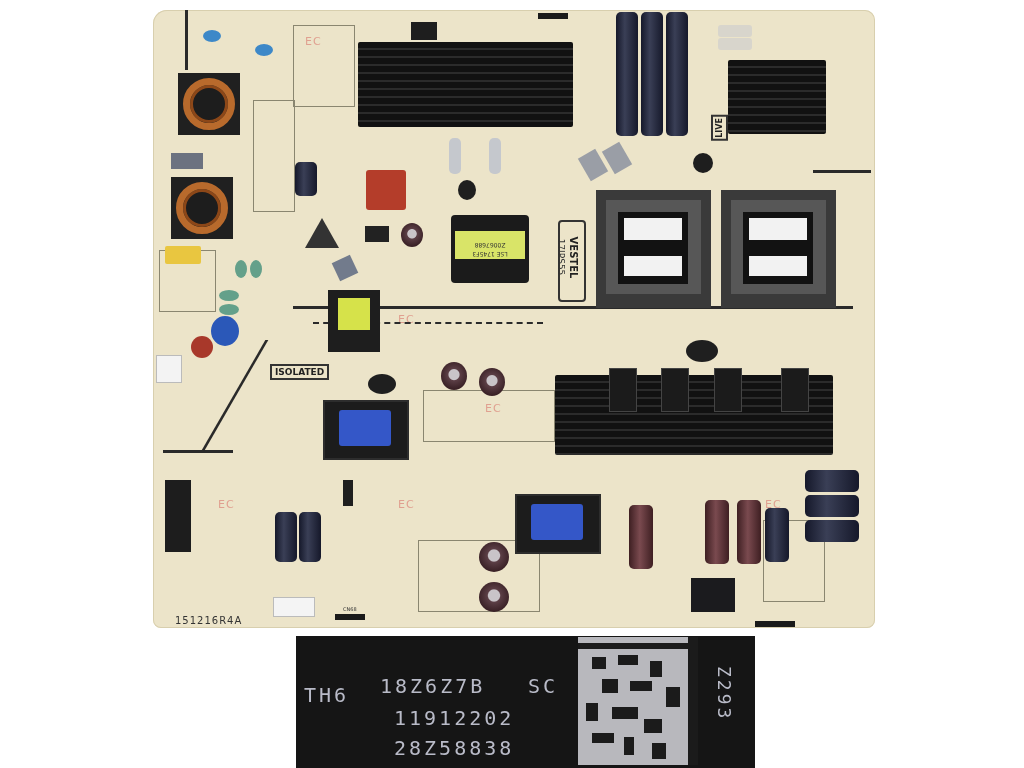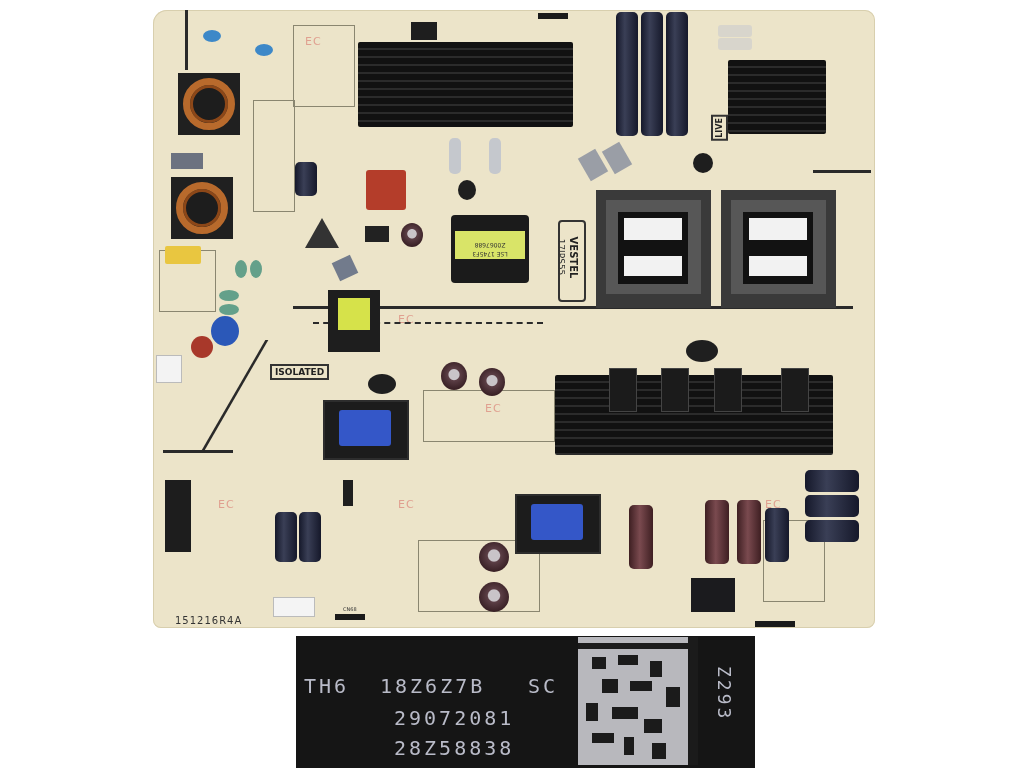--- a/index.html
+++ b/index.html
@@ -185,24 +185,24 @@
   <div class="abs" style="left:385px;top:3px;width:30px;height:6px;background:#1a1a1a;"></div>
   <div class="abs" style="left:602px;top:611px;width:40px;height:6px;background:#1a1a1a;"></div>
 
   <div class="abs" style="left:152px;top:208px;width:0;height:0;border-left:17px solid transparent;border-right:17px solid transparent;border-bottom:30px solid #333;"></div>
 
   <span class="abs" style="left:22px;top:605px;font-size:10px;color:#333;letter-spacing:1px;">151216R4A</span>
   <span class="abs" style="left:190px;top:596px;font-size:5px;color:#333;">CN68</span>
 </div>
 
 <div class="abs strip">
-  <span class="strip-text" style="left:8px;top:38px;">TH6</span>
+  <span class="strip-text" style="left:8px;top:47px;">TH6</span>
   <span class="strip-text" style="left:84px;top:38px;">18Z6Z7B</span>
   <span class="strip-text" style="left:232px;top:38px;">SC</span>
-  <span class="strip-text" style="left:98px;top:70px;">29072081</span>
+  <span class="strip-text" style="left:98px;top:70px;">11912202</span>
   <span class="strip-text" style="left:98px;top:100px;">28Z58838</span>
   <span class="strip-text" style="left:418px;top:30px;writing-mode:vertical-rl;font-size:18px;">Z293</span>
 </div>
 
 <div class="dm">
   <div class="dm-cell" style="left:0;top:6px;width:110px;height:6px;"></div>
   <div class="dm-cell" style="left:14px;top:20px;width:14px;height:12px;"></div>
   <div class="dm-cell" style="left:40px;top:18px;width:20px;height:10px;"></div>
   <div class="dm-cell" style="left:72px;top:24px;width:12px;height:16px;"></div>
   <div class="dm-cell" style="left:24px;top:42px;width:16px;height:14px;"></div>

